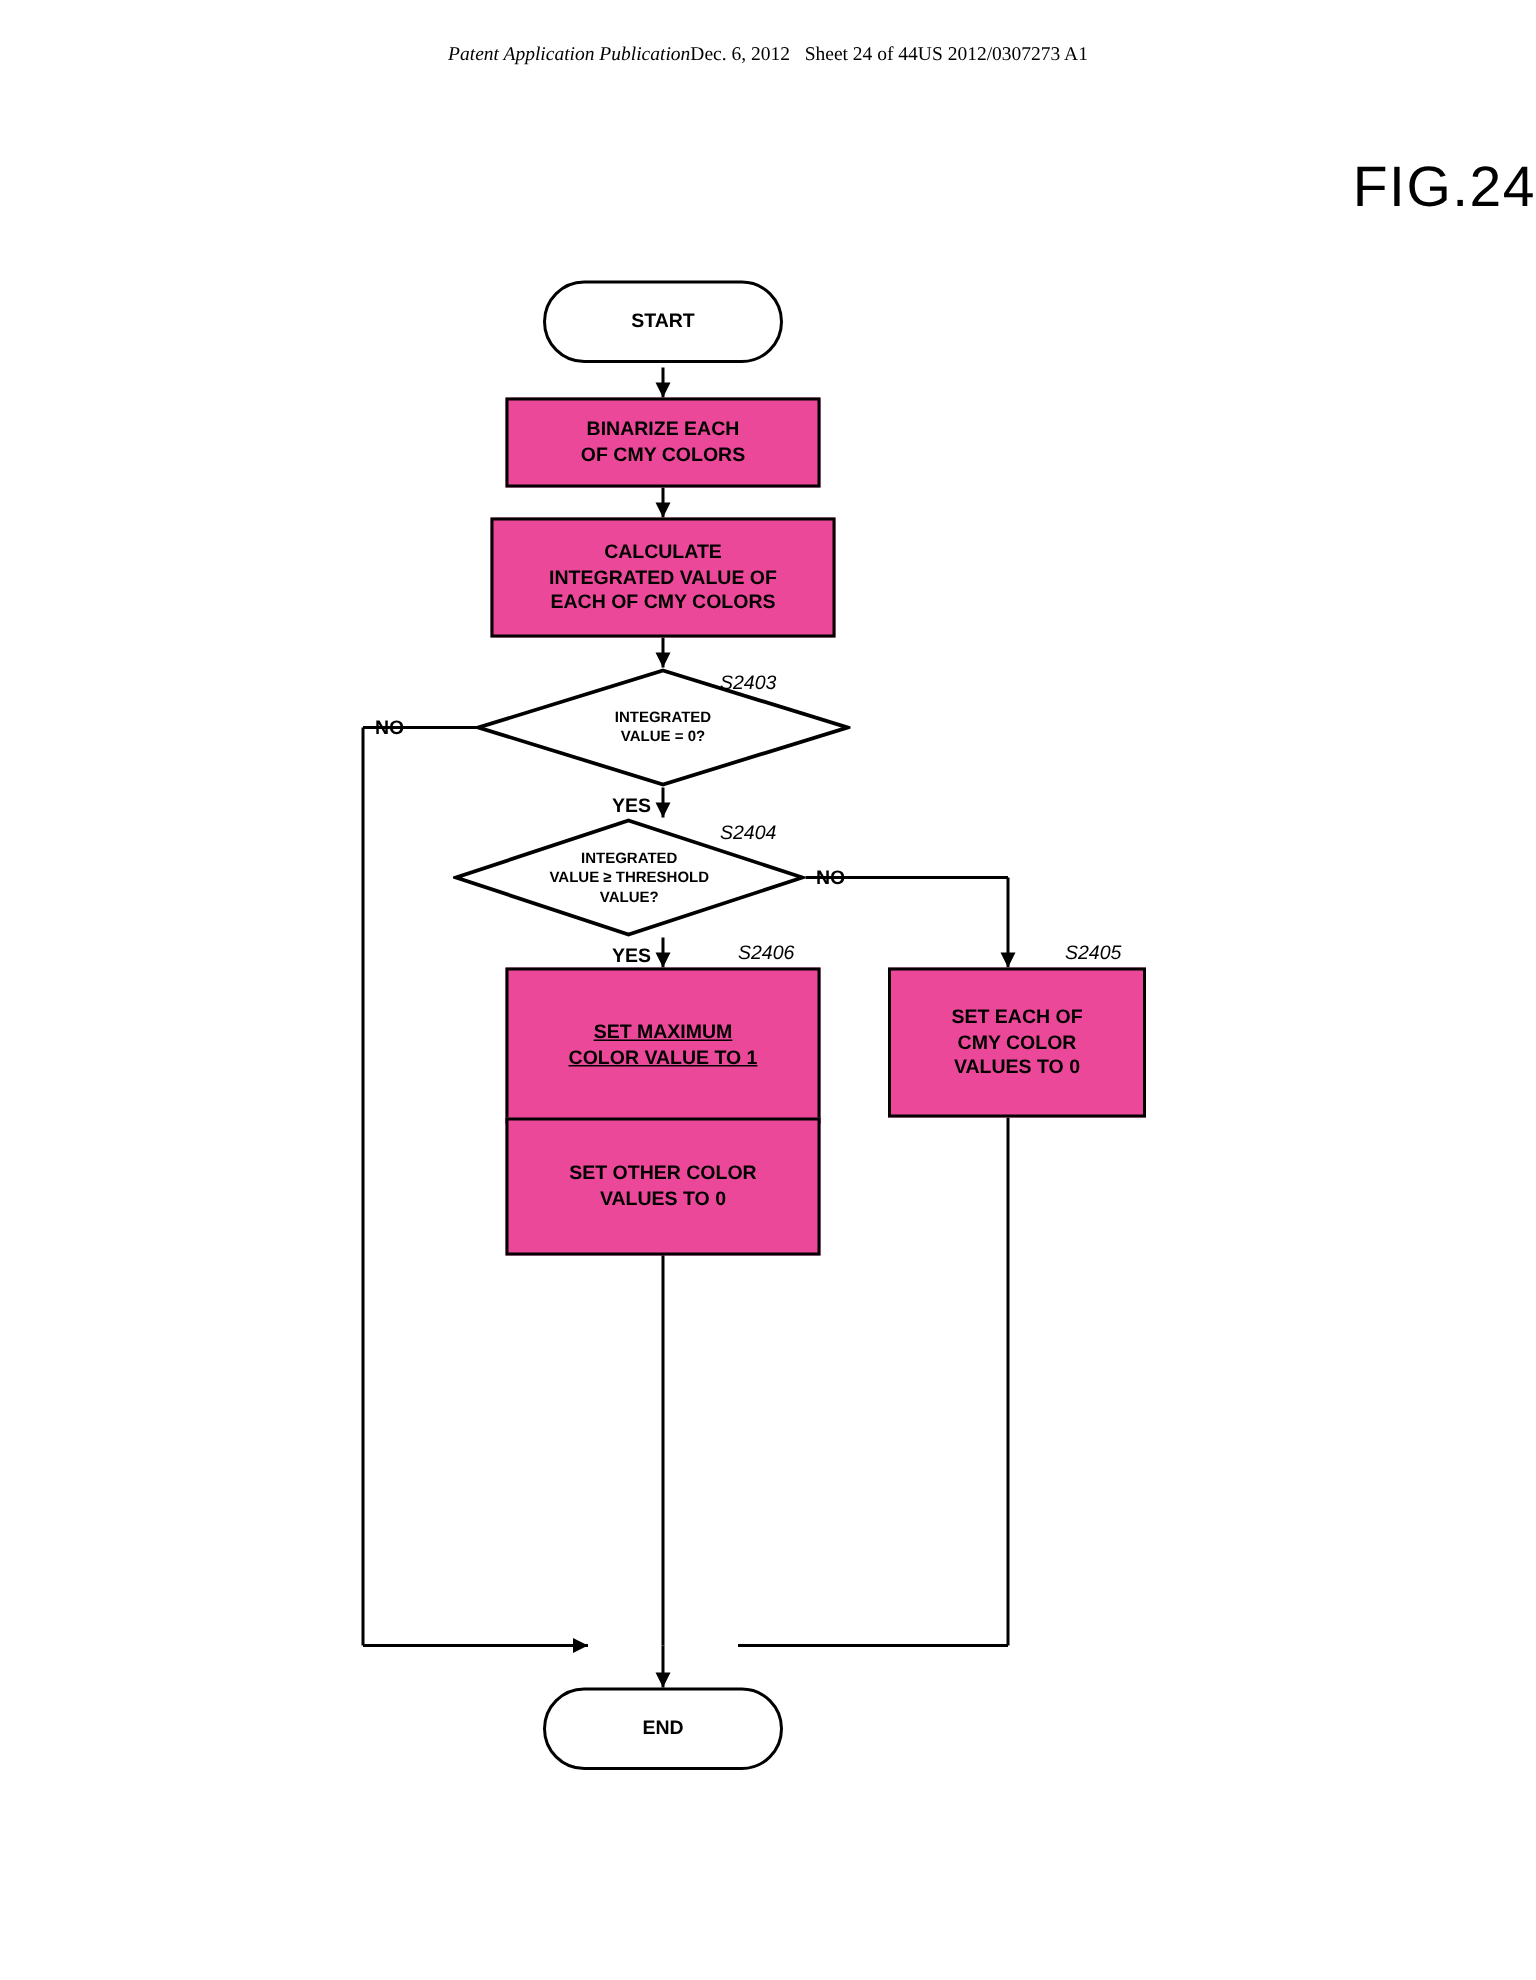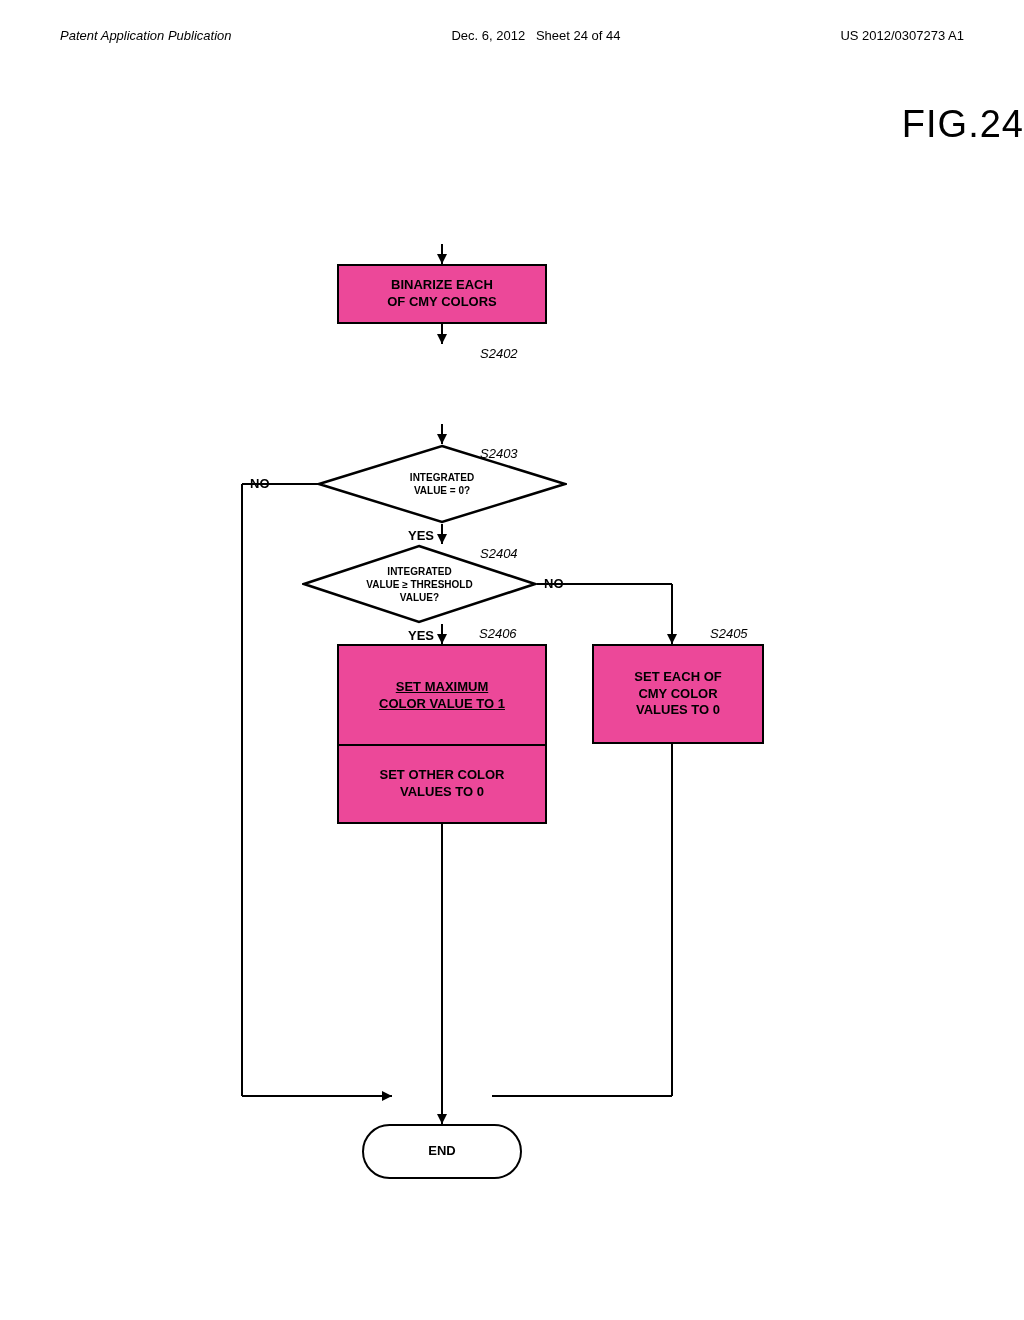--- a/index.html
+++ b/index.html
@@ -8,25 +8,26 @@
       height: 1320px;
       background: #fff;
       font-family: Arial, sans-serif;
       position: relative;
       overflow: hidden;
     }
 
     
     .header {
       display: flex;
-      justify-content: space-between;
+      justify-content: center;
       align-items: flex-start;
       padding: 28px 60px 0 60px;
       font-size: 13px;
       color: #000;
+      font-family: Liberation Serif, serif;
     }
     .header-left {
       font-style: italic;
       font-size: 13px;
     }
     .header-center {
       font-size: 13px;
       text-align: center;
     }
     .header-right {
@@ -164,30 +165,38 @@
     <polygon points="280,568 275,558 285,558" fill="#000"></polygon>
 
     <line x1="510" y1="568" x2="510" y2="920" stroke="#000" stroke-width="2"></line>
     <line x1="510" y1="920" x2="330" y2="920" stroke="#000" stroke-width="2"></line>
 
     <line x1="280" y1="648" x2="280" y2="920" stroke="#000" stroke-width="2"></line>
     <line x1="280" y1="920" x2="280" y2="948" stroke="#000" stroke-width="2"></line>
     <polygon points="280,948 275,938 285,938" fill="#000"></polygon>
   </svg>
 
+  <div class="shape rounded-rect" style="left:200px; top:10px; width:160px; height:55px;">
+    <span>START</span>
+  </div>
 
   <div class="step-label" style="left:318px; top:90px;">S2401</div>
 
   <div class="shape rect" style="left:175px; top:88px; width:210px; height:60px;">
     <span style="white-space:pre-line;">BINARIZE EACH
 OF CMY COLORS</span>
   </div>
 
   <div class="step-label" style="left:318px; top:170px;">S2402</div>
 
+  <div class="shape rect" style="left:165px; top:168px; width:230px; height:80px;">
+    <span style="white-space:pre-line;">CALCULATE
+INTEGRATED VALUE OF
+EACH OF CMY COLORS</span>
+  </div>
 
   <div class="step-label" style="left:318px; top:270px;">S2403</div>
 
   <div class="diamond-wrapper" style="left:155px; top:268px; width:250px; height:80px;">
     <svg class="diamond-svg" width="250" height="80">
       <polygon points="125,2 248,40 125,78 2,40" fill="white" stroke="black" stroke-width="2.5"></polygon>
     </svg>
     <div class="diamond-text" style="white-space:pre-line;">INTEGRATED
 VALUE = 0?</div>
   </div>
@@ -212,30 +221,30 @@
   <div class="yn-label" style="left:246px; top:452px;">YES</div>
 
   <div class="step-label" style="left:548px; top:450px;">S2405</div>
 
   <div class="shape rect" style="left:430px; top:468px; width:172px; height:100px;">
     <span style="white-space:pre-line;">SET EACH OF
 CMY COLOR
 VALUES TO 0</span>
   </div>
 
-  <div class="step-label" style="left:317px; top:450px;">S2406</div>
+  <div class="step-label" style="left:330px; top:450px;">S2406</div>
 
   <div class="shape rect" style="left:175px; top:468px; width:210px; height:104px;text-decoration:underline;">
     <span style="white-space:pre-line;">SET MAXIMUM
 COLOR VALUE TO 1</span>
   </div>
 
   <div class="step-label" style="left:318px; top:570px;">S2407</div>
 
-  <div class="shape rect" style="left:175px; top:568px; width:210px; height:80px;">
+  <div class="shape rect" style="left:175px; top:568px; width:210px; height:92px;">
     <span style="white-space:pre-line;">SET OTHER COLOR
 VALUES TO 0</span>
   </div>
 
   <div class="shape rounded-rect" style="left:200px; top:948px; width:160px; height:55px;">
     <span>END</span>
   </div>
 
 </div>
 

